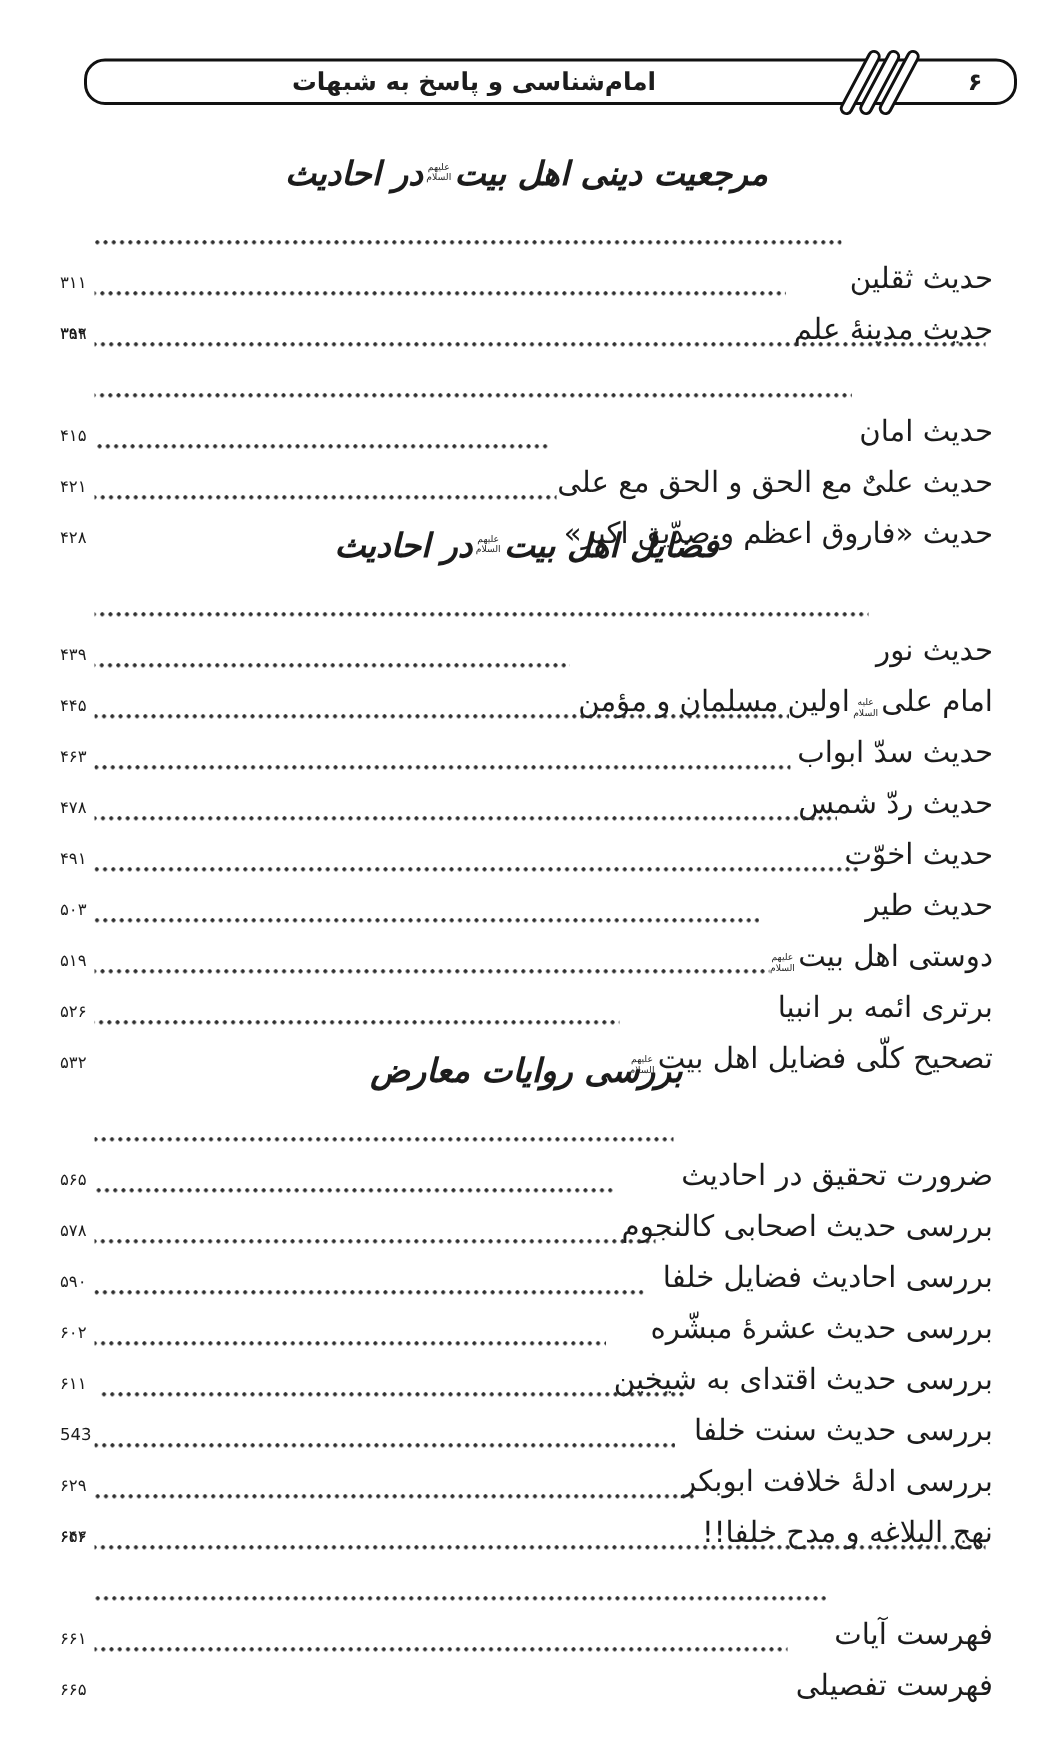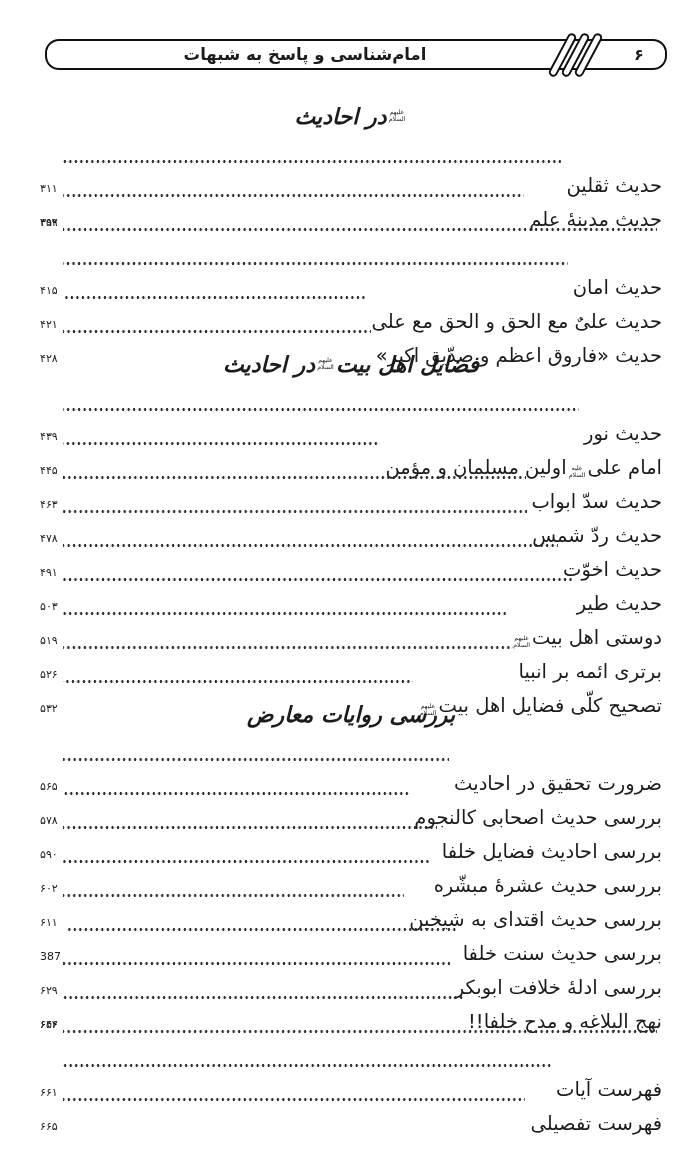--- a/index.html
+++ b/index.html
@@ -6,21 +6,21 @@
   body {
     width: 700px; height: 1173px;
     background: #ffffff;
     overflow: hidden;
     font-family: "DejaVu Sans", sans-serif;
     color: #1c1c1c;
     position: relative;
   }
 
   
-  .header-wrap { position: absolute; top: 0; left: 5px; width: 560px; height: 90px; }
+  .header-wrap { position: absolute; top: 0; left: 16px; width: 560px; height: 90px; }
   .header-box {
     position: absolute; top: 39px; left: 40px; width: 622px; height: 31px;
     border: 2.5px solid #111111; border-radius: 14px;
     background: #ffffff; box-sizing: border-box; z-index: 1;
   }
   .header-title {
     position: absolute; top: 39px; left: 40px; width: 520px; height: 31px;
     display: flex; align-items: center; justify-content: center;
     font-size: 16.5px; font-weight: bold; direction: rtl; z-index: 2;
   }
@@ -78,20 +78,21 @@
   <div>
     <div class="ribbon-stroke s1"></div>
     <div class="ribbon-stroke s2"></div>
     <div class="ribbon-stroke s3"></div>
   </div>
 </div>
 
 <div class="toc">
   <div>
     <div class="section-heading">
+      <span>مرجعیت دینی اهل بیت</span>
       <span class="honorific">علیهم السلام</span>
       <span>در احادیث</span>
     </div>
     <div>
   <div class="toc-row">
     <span class="entry-title"><span>حدیث ثقلین</span></span>
     <span class="leader"></span>
     <span class="entry-page">۳۱۱</span>
   </div>
 
@@ -221,21 +222,21 @@
 
   <div class="toc-row">
     <span class="entry-title"><span>بررسی حدیث اقتدای به شیخین</span></span>
     <span class="leader"></span>
     <span class="entry-page">۶۱۱</span>
   </div>
 
   <div class="toc-row">
     <span class="entry-title"><span>بررسی حدیث سنت خلفا</span></span>
     <span class="leader"></span>
-    <span class="entry-page">387</span>
+    <span class="entry-page">543</span>
   </div>
 
   <div class="toc-row">
     <span class="entry-title"><span>بررسی ادلهٔ خلافت ابوبکر</span></span>
     <span class="leader"></span>
     <span class="entry-page">۶۲۹</span>
   </div>
 
   <div class="toc-row">
     <span class="entry-title"><span>نهج البلاغه و مدح خلفا!!</span></span>

